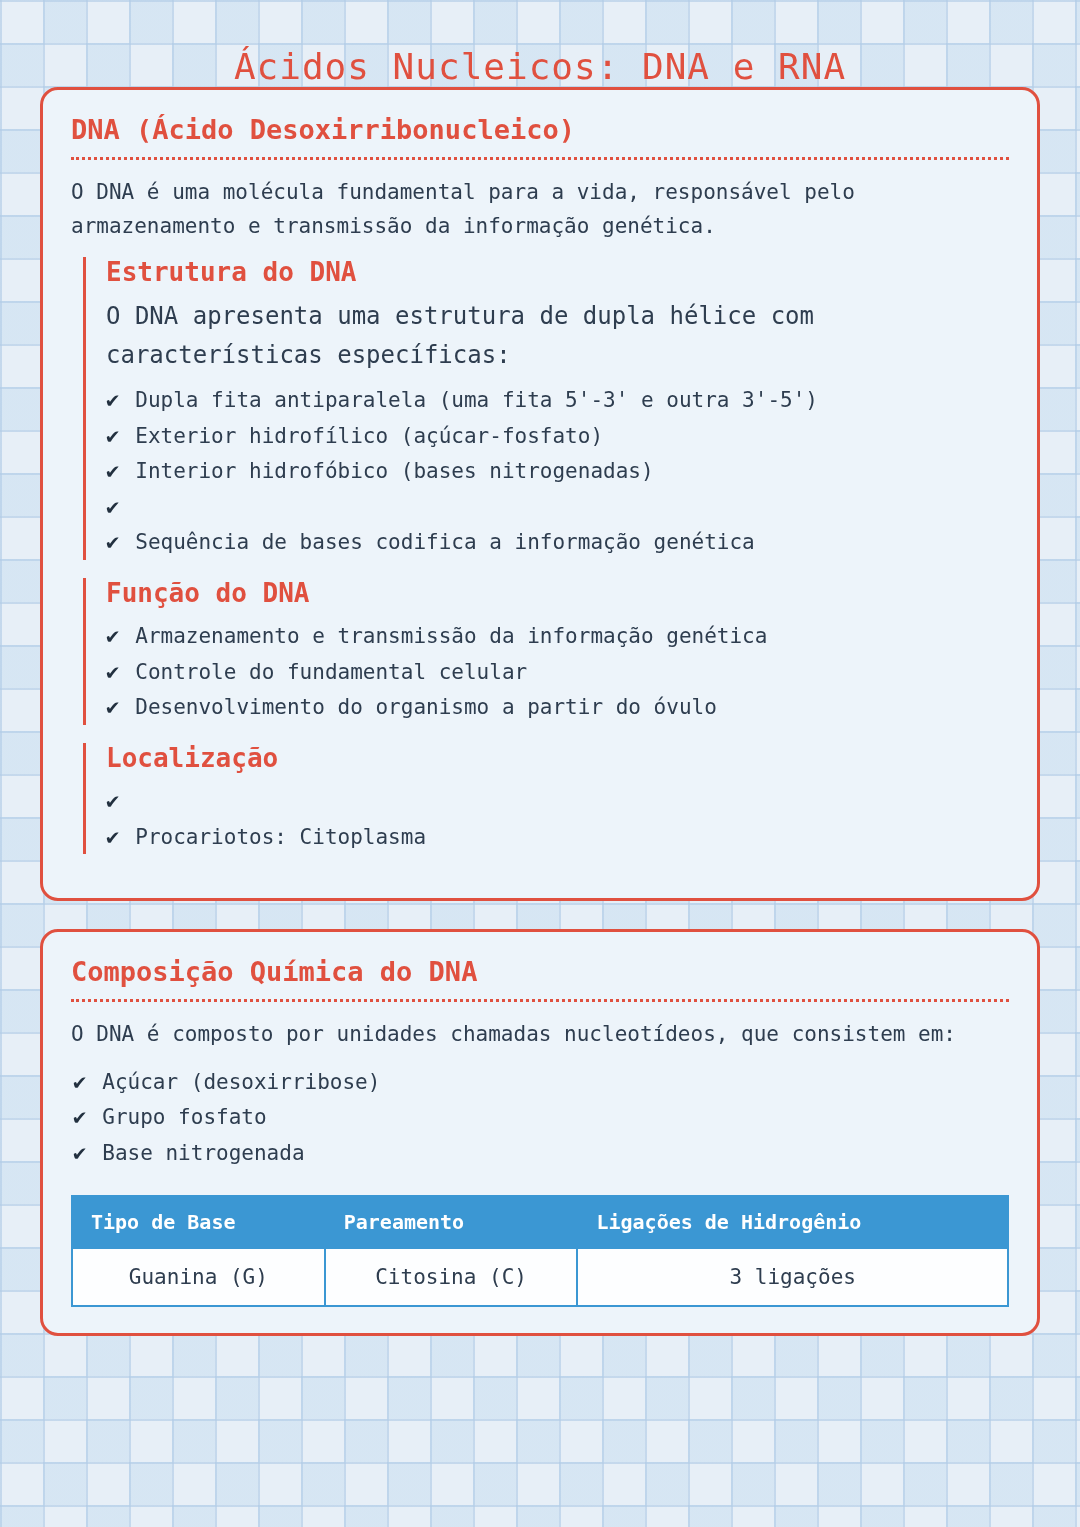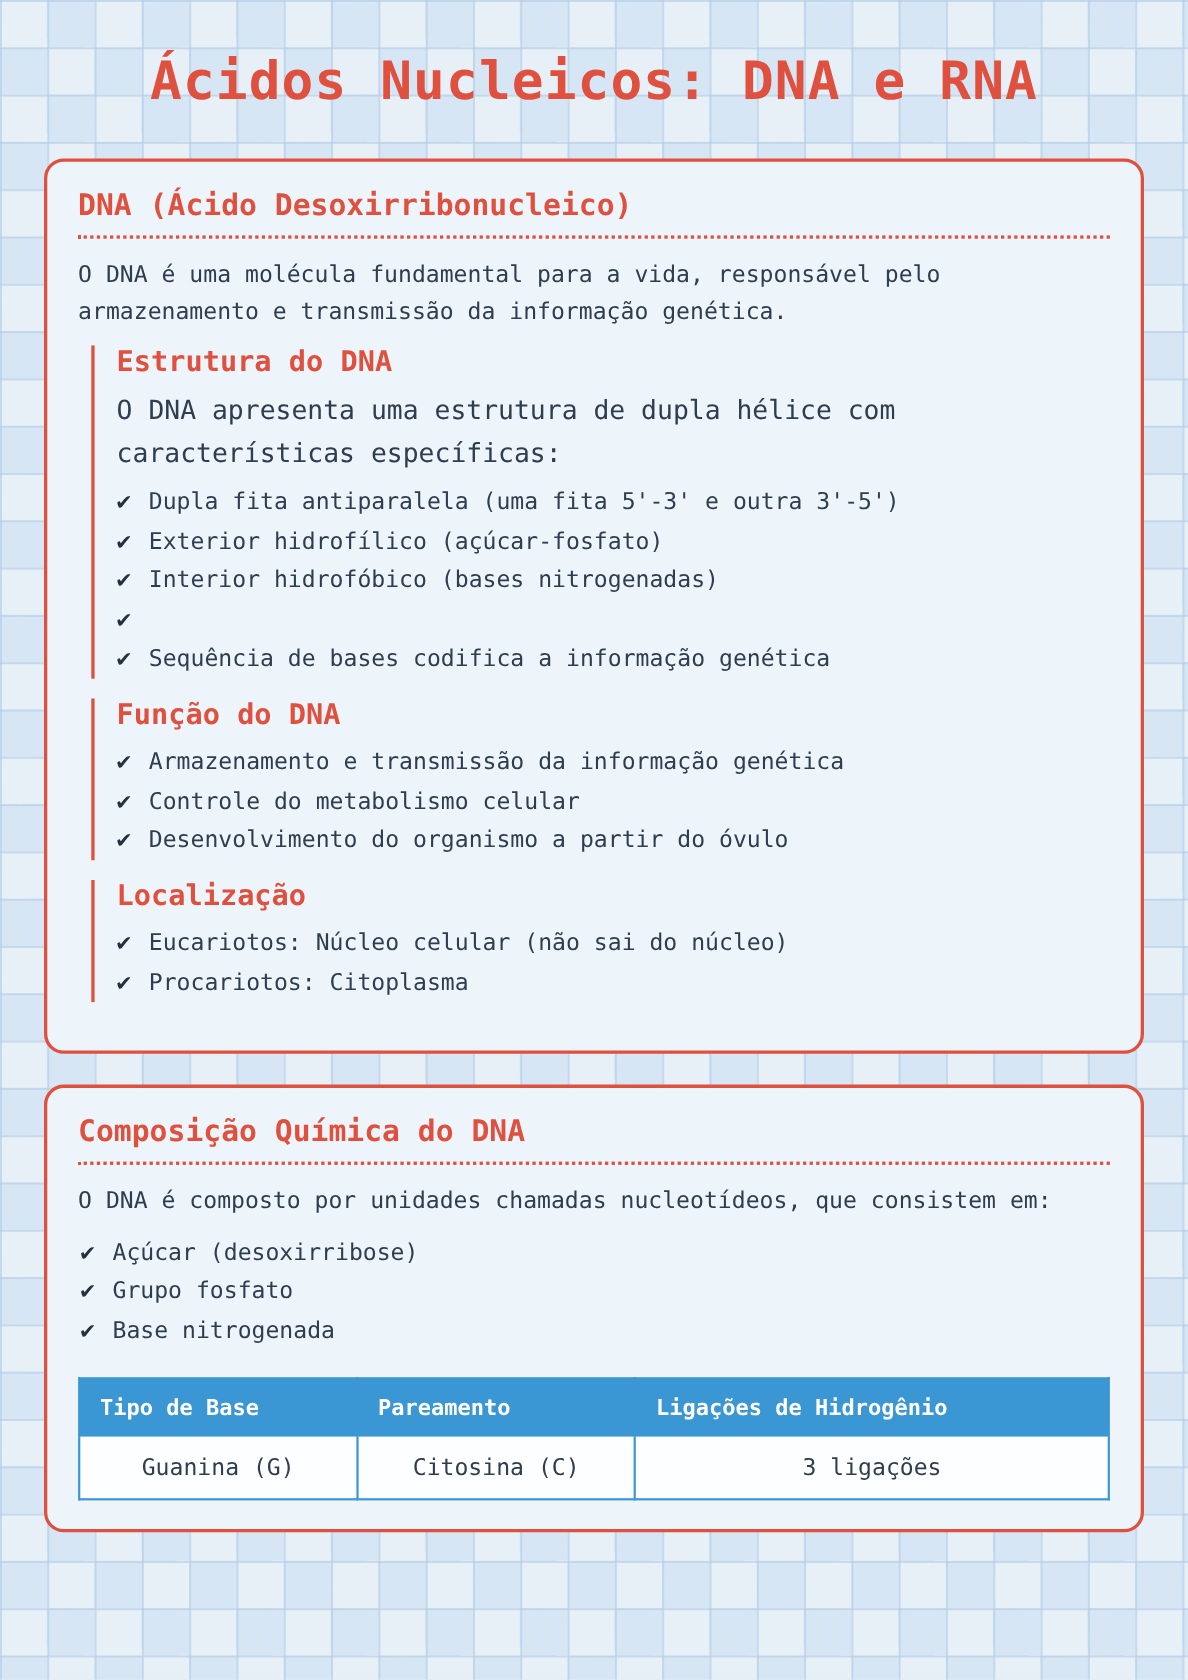--- a/index.html
+++ b/index.html
@@ -23,24 +23,23 @@
 
   .page {
     width: 100%;
     height: 100%;
     padding: 46px 40px 0 40px;
   }
 
   .page-title {
     text-align: center;
     color: #e0503f;
-    font-size: 48px;
-    font-weight: bold;
+    font-size: 36px;
+    font-weight: normal;
     letter-spacing: 1px;
-    margin-bottom: 42px;
   }
 
   .card {
     background: #edf4fa;
     border: 3px solid #e0503f;
     border-radius: 18px;
     padding: 24px 28px 26px 28px;
     margin-bottom: 28px;
   }
 
@@ -165,35 +164,34 @@
 
     <div class="subsection">
       <h3 class="sub-title">Função do DNA</h3>
       <ul class="check-list">
         <li class="check-item">
           <span class="check">✔</span>
           <span>Armazenamento e transmissão da informação genética</span>
         </li>
         <li class="check-item">
           <span class="check">✔</span>
-          <span>Controle do metabolismo celular</span>
+          <span>Controle do fundamental celular</span>
         </li>
         <li class="check-item">
           <span class="check">✔</span>
           <span>Desenvolvimento do organismo a partir do óvulo</span>
         </li>
       </ul>
     </div>
 
     <div class="subsection">
       <h3 class="sub-title">Localização</h3>
       <ul class="check-list">
         <li class="check-item">
           <span class="check">✔</span>
-          <span>Eucariotos: Núcleo celular (não sai do núcleo)</span>
         </li>
         <li class="check-item">
           <span class="check">✔</span>
           <span>Procariotos: Citoplasma</span>
         </li>
       </ul>
     </div>
   </section>
 
   <section class="card">

